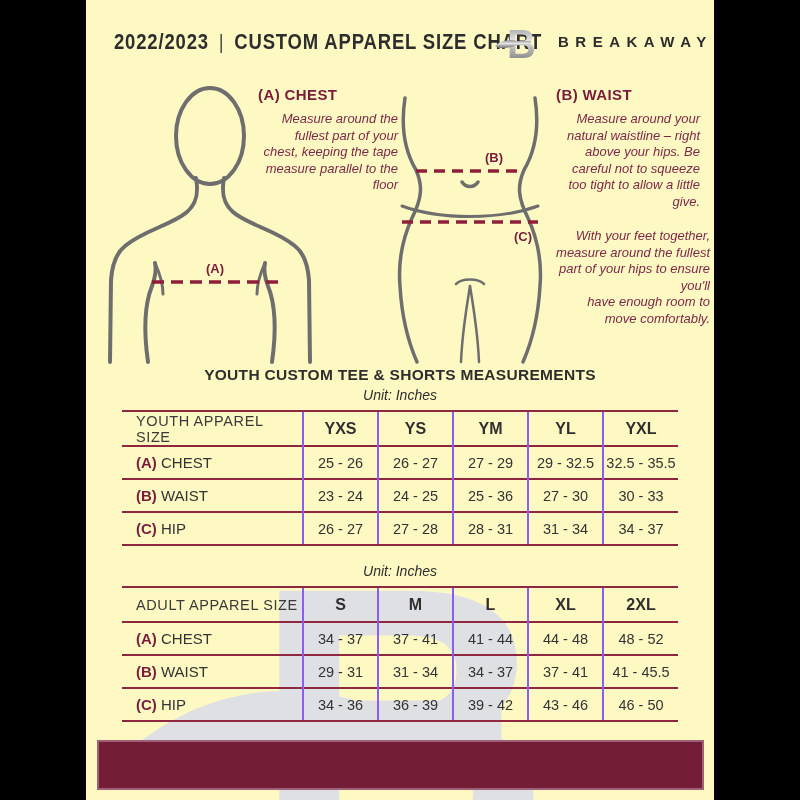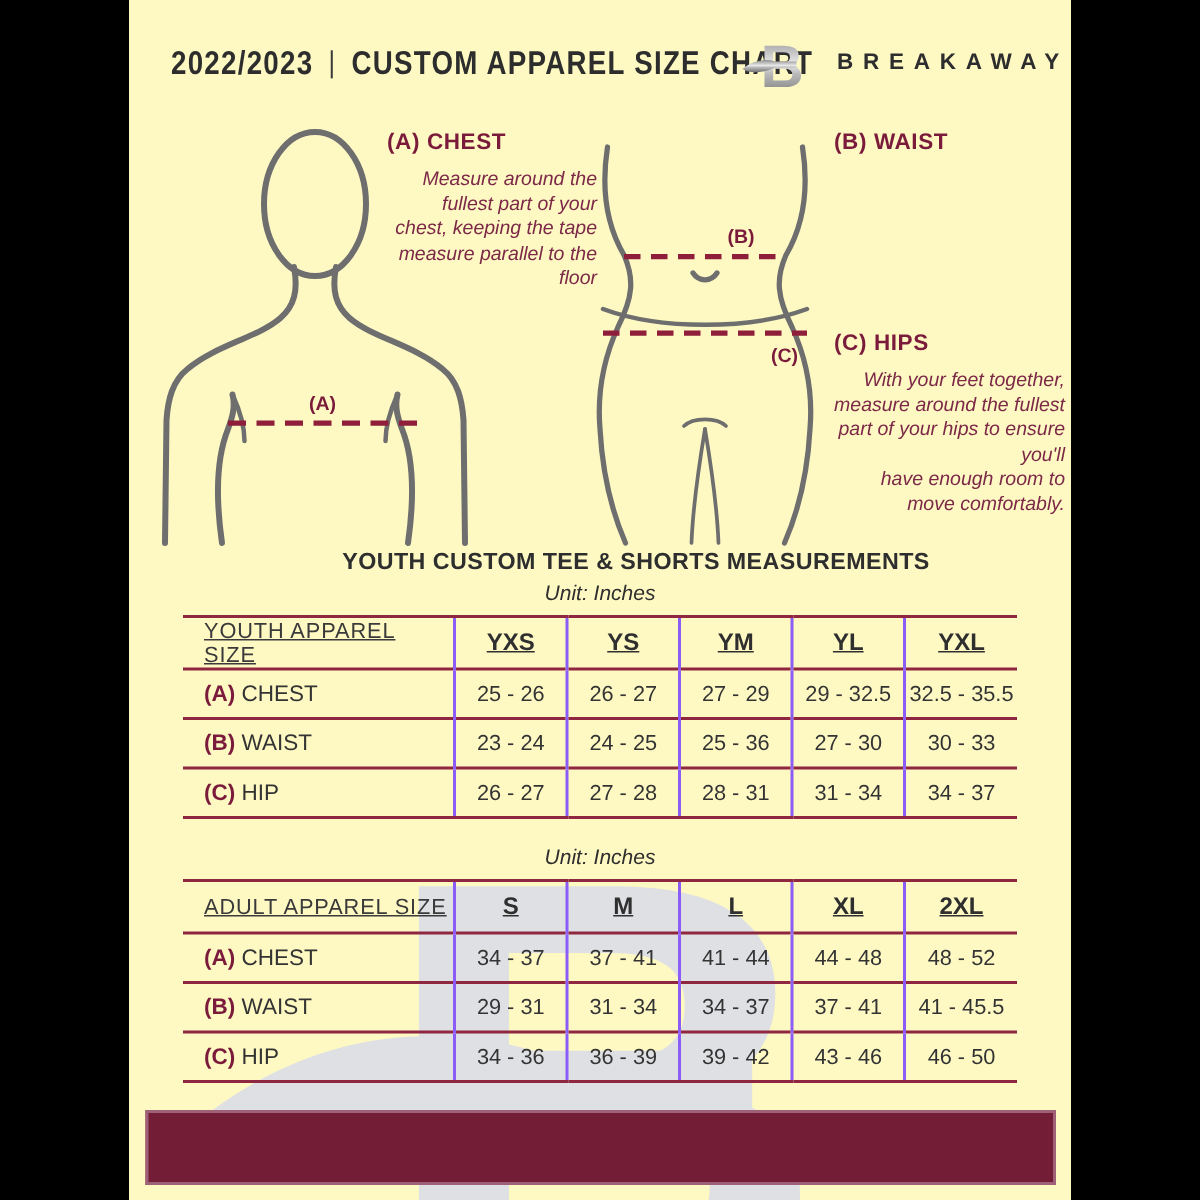--- a/index.html
+++ b/index.html
@@ -25,28 +25,28 @@
   .fig{overflow:visible;}
   .guide-head{font-size:15px;font-weight:bold;color:#7a1b3b;letter-spacing:0.4px;}
   .guide-body{
     margin-top:8px;font-size:13px;font-style:italic;color:#7c2847;
     line-height:16.5px;white-space:pre-line;text-align:right;
   }
   .chest-block{left:172px;top:86px;width:140px;}
   .waist-block{left:470px;top:86px;width:144px;}
   .hips-block{left:470px;top:220px;width:154px;}
   
-  .sec-title{left:0;width:100%;text-align:center;font-size:15.5px;font-weight:bold;color:#2e2e2e;letter-spacing:0.3px;padding-left:24px;}
+  .sec-title{left:0;width:100%;text-align:center;font-size:15.5px;font-weight:bold;color:#2e2e2e;letter-spacing:0.3px;}
   .sec-unit{left:0;width:100%;text-align:center;font-size:14px;font-style:italic;color:#2e2e2e;}
   table.size-table{
     position:absolute;left:36px;width:556px;border-collapse:collapse;table-layout:fixed;
     background:transparent;
   }
   .size-table th,.size-table td{padding:0;font-weight:normal;}
-  .size-table th{height:33px;border-top:2px solid #8f2740;font-size:16px;font-weight:bold;color:#2f2f2f;text-align:center;text-decoration:underline;}
+  .size-table th{height:33px;border-top:2px solid #8f2740;font-size:16px;font-weight:bold;color:#2f2f2f;text-align:center;}
   .size-table th.lbl{font-size:14.5px;font-weight:normal;color:#3a3a3a;text-align:left;padding-left:14px;letter-spacing:0.6px;}
   .size-table td{height:31px;border-top:2px solid #8f2740;font-size:14.5px;color:#333;text-align:center;}
   .size-table tr:last-child td{border-bottom:2px solid #8f2740;}
   .size-table th + th,.size-table td + td{border-left:2px solid #8b5cf6;}
   .size-table td.lbl{text-align:left;padding-left:14px;font-size:15px;color:#333;}
   .size-table td.lbl .pfx{font-weight:bold;color:#7a1b3b;}
   
   .footer-bar{
     left:11px;top:740px;width:607px;height:50px;background:#731d37;
     border:2px solid #9e6177;box-sizing:border-box;z-index:3;
@@ -119,24 +119,24 @@
     <text x="133" y="143" text-anchor="middle" font-size="13" font-weight="bold" fill="#7a1b3b">(C)</text>
   </svg>
 
   <div class="abs chest-block layer">
     <div class="guide-head">(A) CHEST</div>
     <div class="guide-body">Measure around the fullest part of your chest, keeping the tape measure parallel to the floor</div>
   </div>
 
   <div class="abs waist-block layer">
     <div class="guide-head">(B) WAIST</div>
+    <div class="guide-body">Measure around your natural waistline – right above your hips. Be careful not to squeeze too tight to allow a little give.</div>
   </div>
 
   <div class="abs hips-block layer">
-    <div class="guide-head">(C) HIPS</div>
     <div class="guide-body">With your feet together, measure around the fullest part of your hips to ensure you'll
 have enough room to move comfortably.</div>
   </div>
 
   <div class="abs sec-title layer" style="top:366px;">YOUTH CUSTOM TEE &amp; SHORTS MEASUREMENTS</div>
   <div class="abs sec-unit layer" style="top:387px;">Unit: Inches</div>
 
   <table class="size-table layer" style="top:410px;">
     <colgroup>
         <col style="width:181px">

